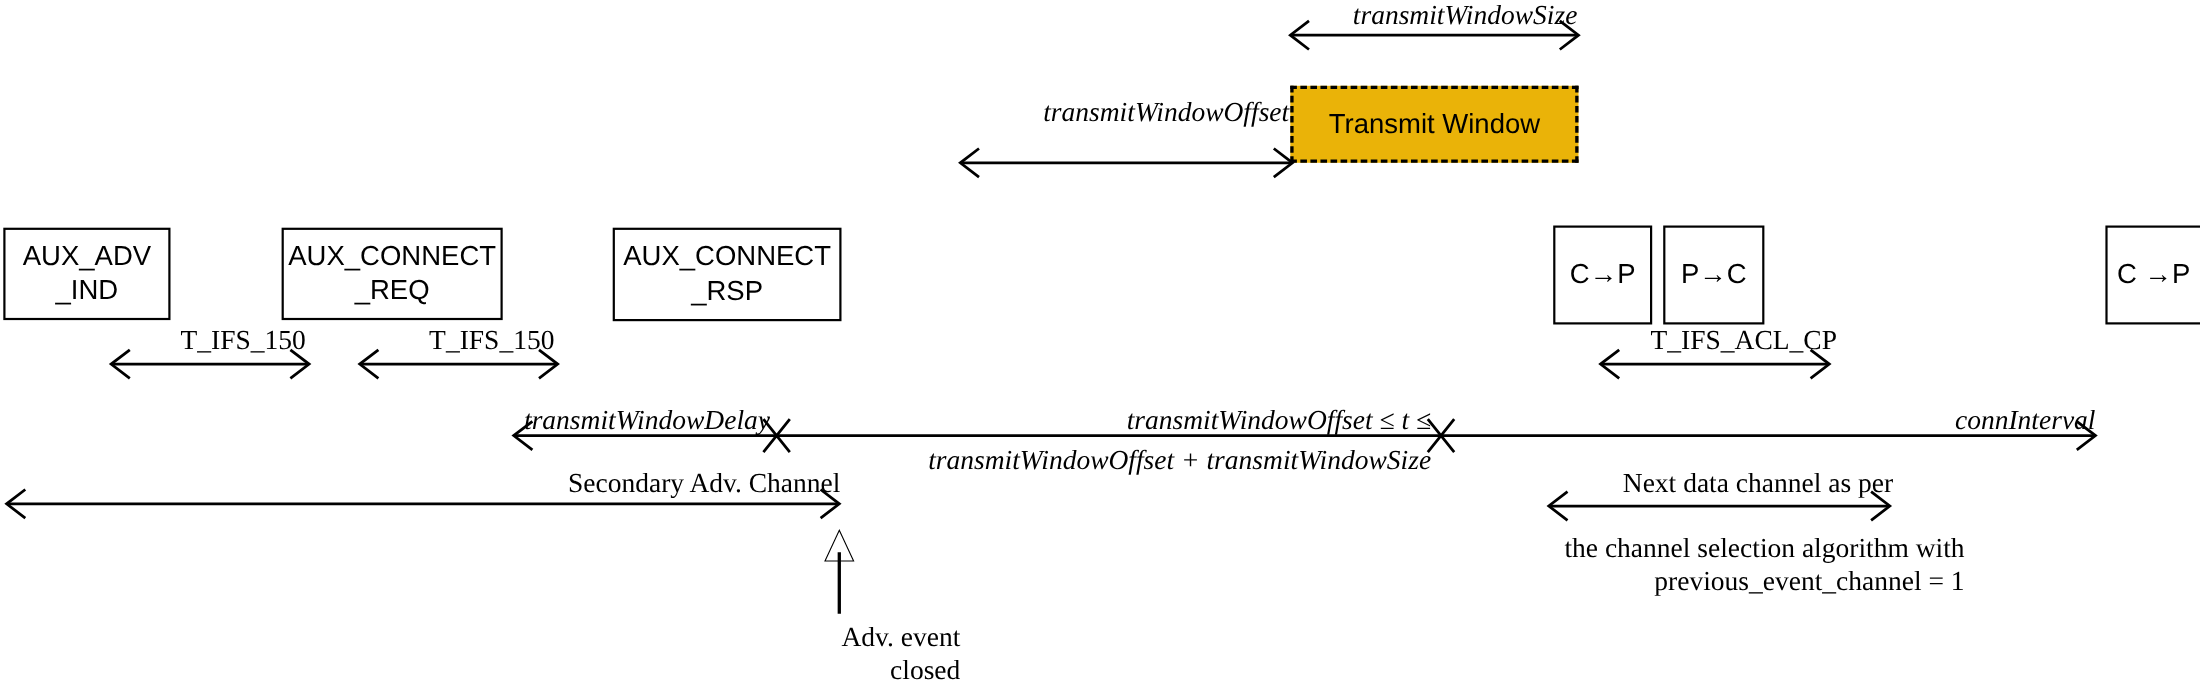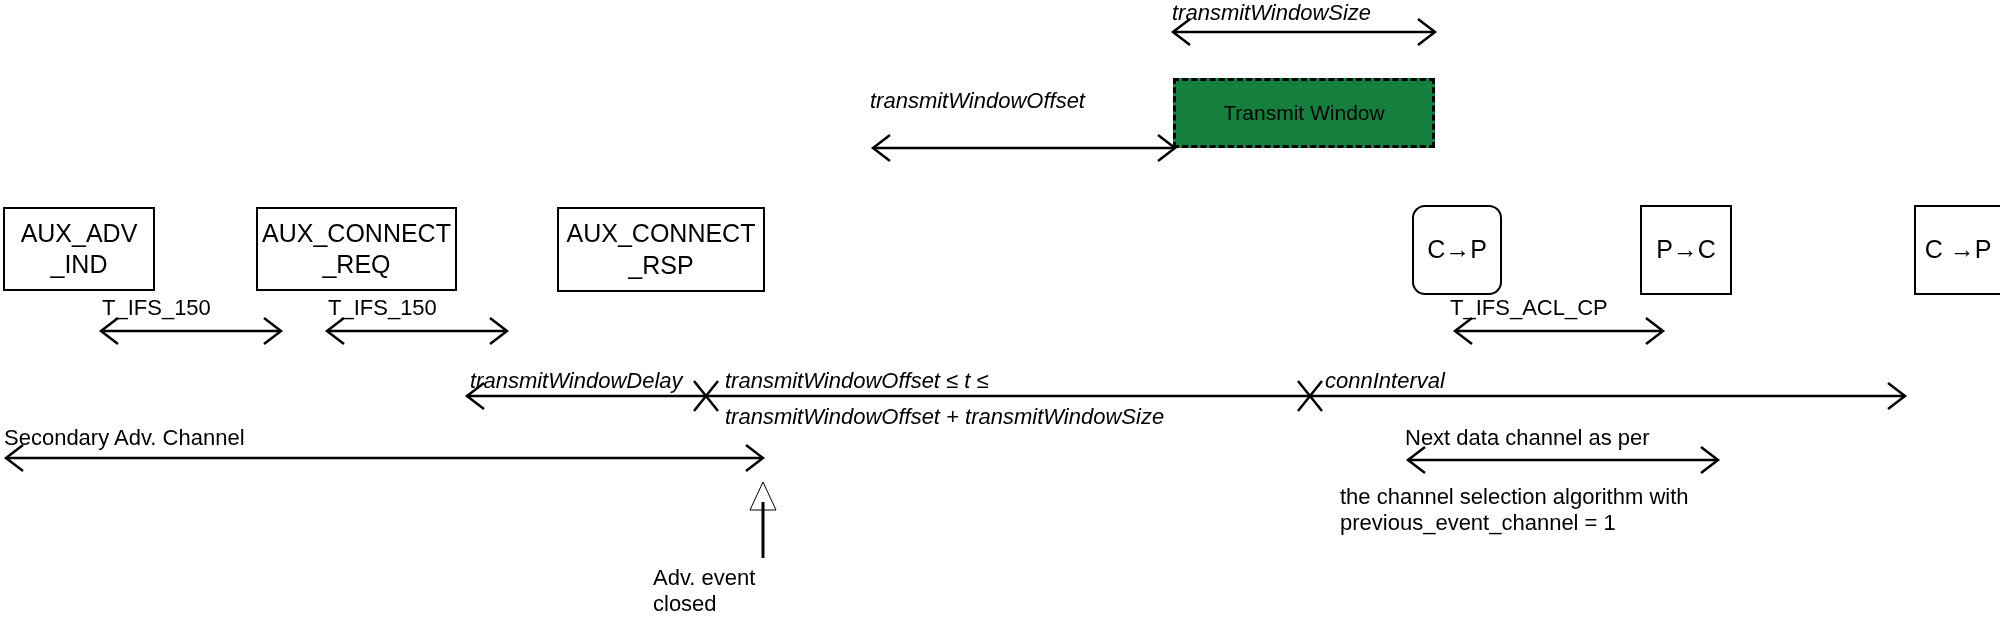--- a/index.html
+++ b/index.html
@@ -30,34 +30,35 @@
     text-align: center;
     line-height: 1.25;
     font-size: 25px;
     color: #000;
     white-space: pre-line;
   }
   .tw-box {
     position: absolute;
     box-sizing: border-box;
     border: 3px dashed #000000;
-    background: #15803d;
+    background: #eab308;
     display: flex;
     align-items: center;
     justify-content: center;
     text-align: center;
-    font-size: 21px;
+    font-size: 25px;
   }
   .lbl {
     position: absolute;
-    text-align: left;
-    font-size: 22px;
+    text-align: right;
+    font-size: 25px;
     line-height: 1.2;
     white-space: pre-line;
     color: #000;
+    font-family: Liberation Serif, serif;
   }
   .lbl.ital {
     font-style: italic;
   }
   .arrow-svg {
     position: absolute;
     overflow: visible;
   }
   .arrow-svg line, .arrow-svg path, .arrow-svg polyline {
     stroke: #000000;
@@ -89,23 +90,23 @@
 
   <div class="pkt-box" style="left:3px; top:207px; width:152px; height:84px;">AUX_ADV
 _IND</div>
 
   <div class="pkt-box" style="left:256px; top:207px; width:201px; height:84px;">AUX_CONNECT
 _REQ</div>
 
   <div class="pkt-box" style="left:557px; top:207px; width:208px; height:85px;">AUX_CONNECT
 _RSP</div>
 
-  <div class="pkt-box" style="left:1412px; top:205px; width:90px; height:90px;border-radius:13px;">C→P</div>
+  <div class="pkt-box" style="left:1412px; top:205px; width:90px; height:90px;">C→P</div>
 
-  <div class="pkt-box" style="left:1640px; top:205px; width:92px; height:90px;">P→C</div>
+  <div class="pkt-box" style="left:1512px; top:205px; width:92px; height:90px;">P→C</div>
 
   <div class="pkt-box" style="left:1914px; top:205px; width:88px; height:90px;">C →P</div>
 
   <div class="lbl" style="left:102px; top:295px; width:176px;">T_IFS_150</div>
   <svg class="arrow-svg" style="left:96px; top:317px;" width="190" height="30">
     <line x1="6" y1="14" x2="184" y2="14" stroke-width="2.5"></line>
     <polyline points="22,1 5,14 22,27" stroke-width="2.5"></polyline>
     <polyline points="168,1 185,14 168,27" stroke-width="2.5"></polyline>
   </svg>
 

